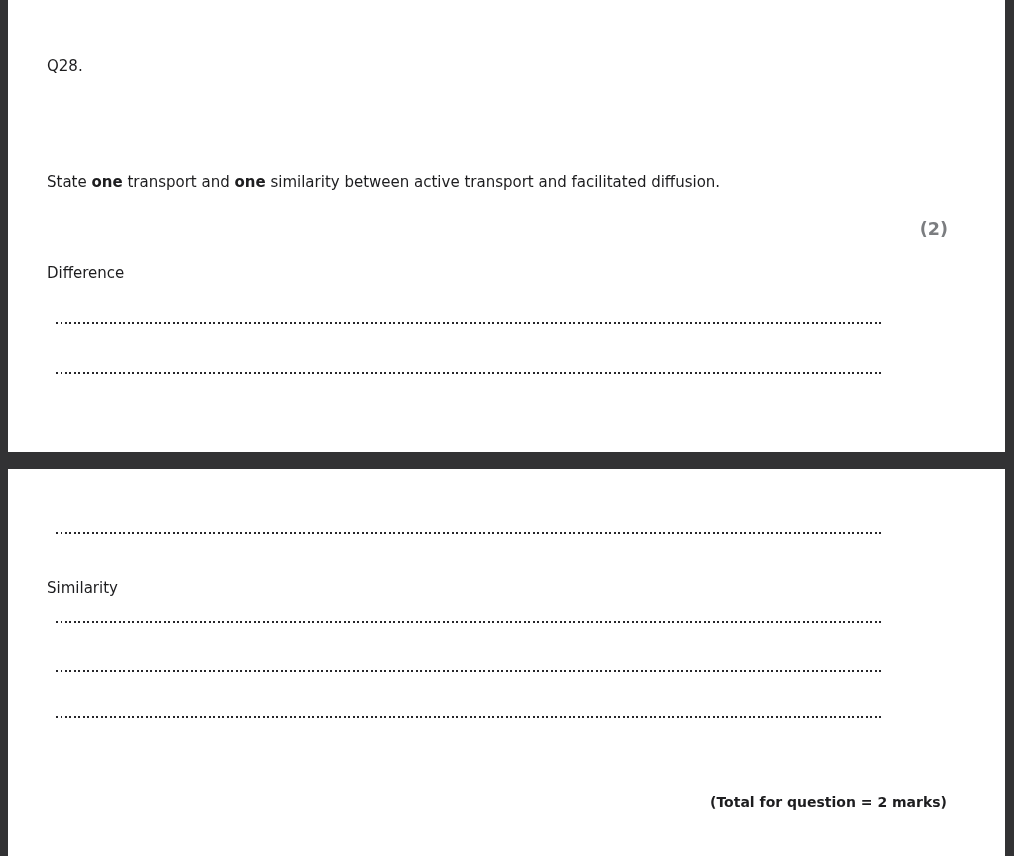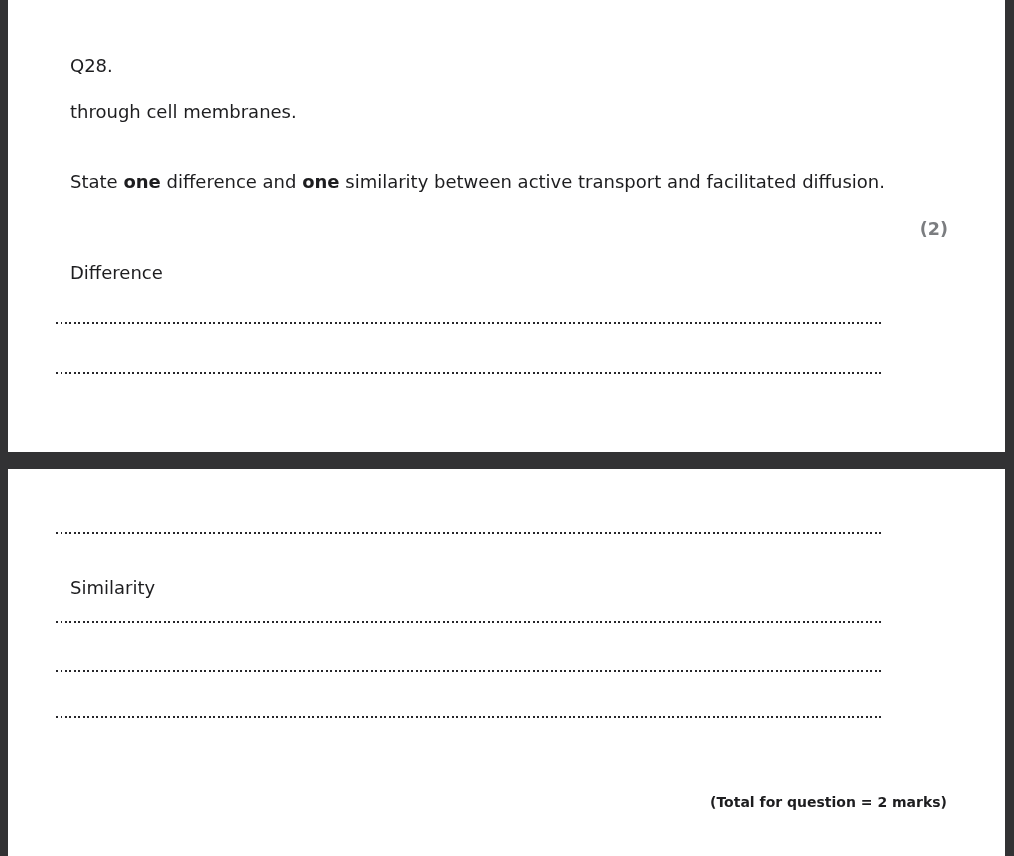--- a/index.html
+++ b/index.html
@@ -27,22 +27,22 @@
   .page-gap {
     position: absolute;
     left: 0;
     top: 452px;
     width: 1014px;
     height: 17px;
     background: var(--viewerbg, #323234);
   }
   .txt {
     position: absolute;
-    left: 70px;
-    font-size: 18px;
+    left: 47px;
+    font-size: 15px;
     line-height: 26px;
     white-space: nowrap;
   }
   .b { font-weight: bold; }
   .marks {
     position: absolute;
     right: 66px;
     top: 216px;
     font-size: 17.5px;
     line-height: 26px;
@@ -85,24 +85,23 @@
 </style>
 </head>
 <body>
 
 <div class="viewer">
 
   <section>
     <div class="txt q-number">Q28.</div>
 
     <div class="txt intro">
-      <div>through cell membranes.</div>
     </div>
 
-    <div class="txt prompt"><span>State </span><span class="b">one</span><span> difference and </span><span class="b">one</span><span> similarity between active transport and facilitated diffusion.</span></div>
+    <div class="txt prompt"><span>State </span><span class="b">one</span><span> transport and </span><span class="b">one</span><span> similarity between active transport and facilitated diffusion.</span></div>
 
     <div class="marks">(2)</div>
 
     <div class="txt diff-label">Difference</div>
 
     <div class="dotline line-1"></div>
     <div class="dotline line-2"></div>
   </section>
 
   <div class="page-gap"></div>

